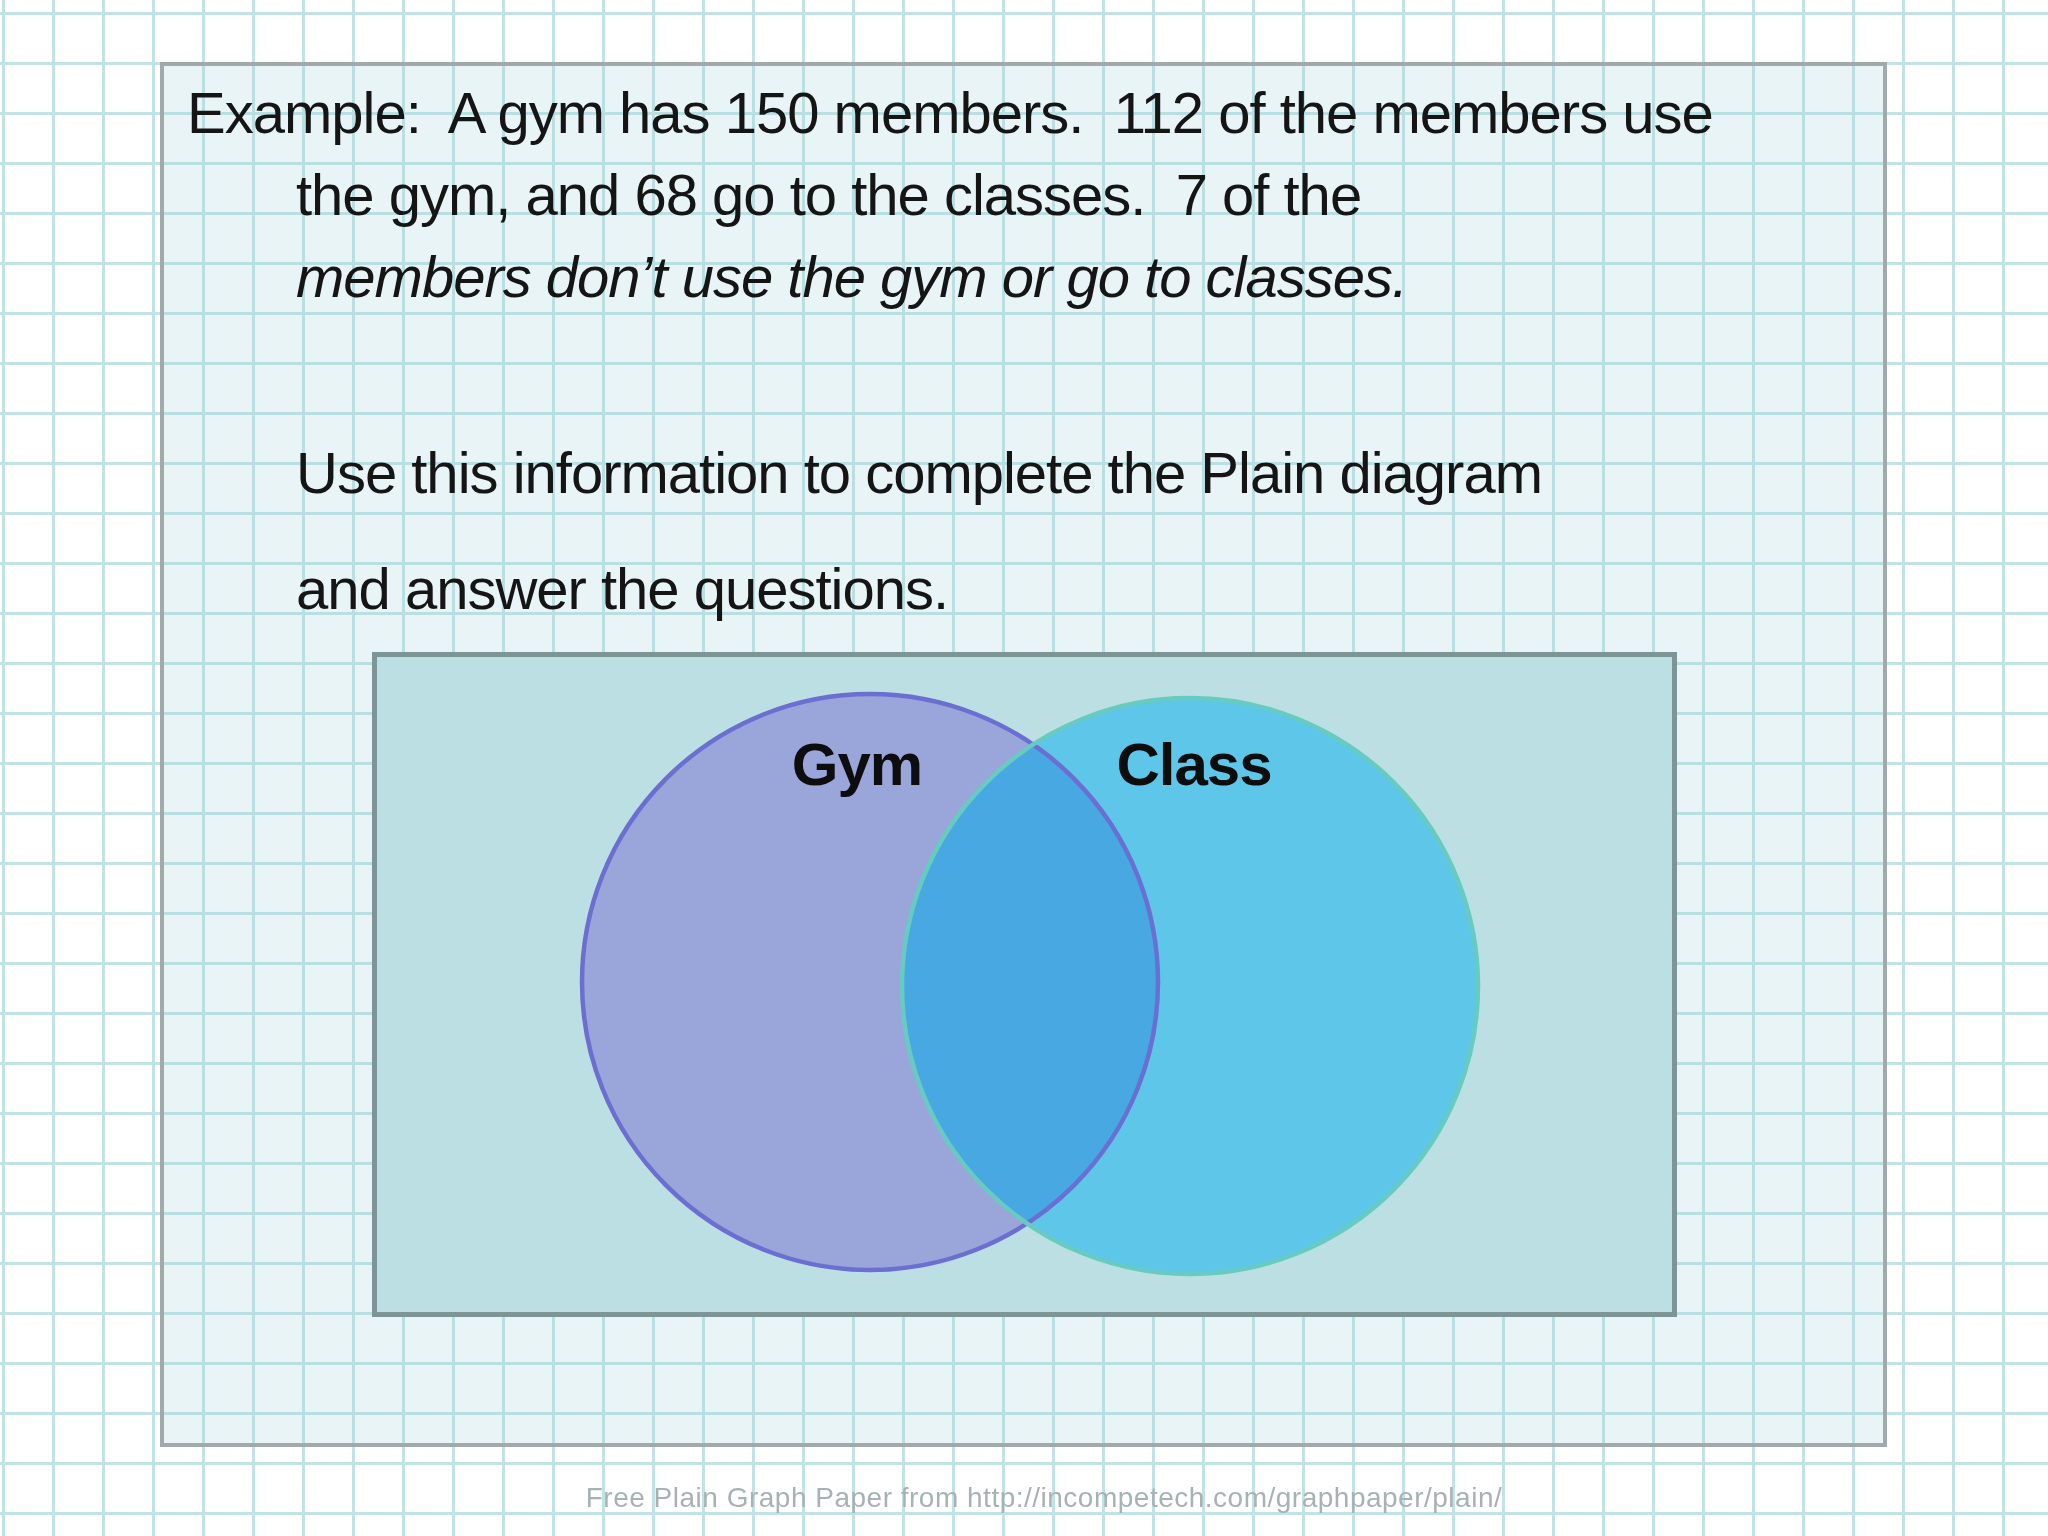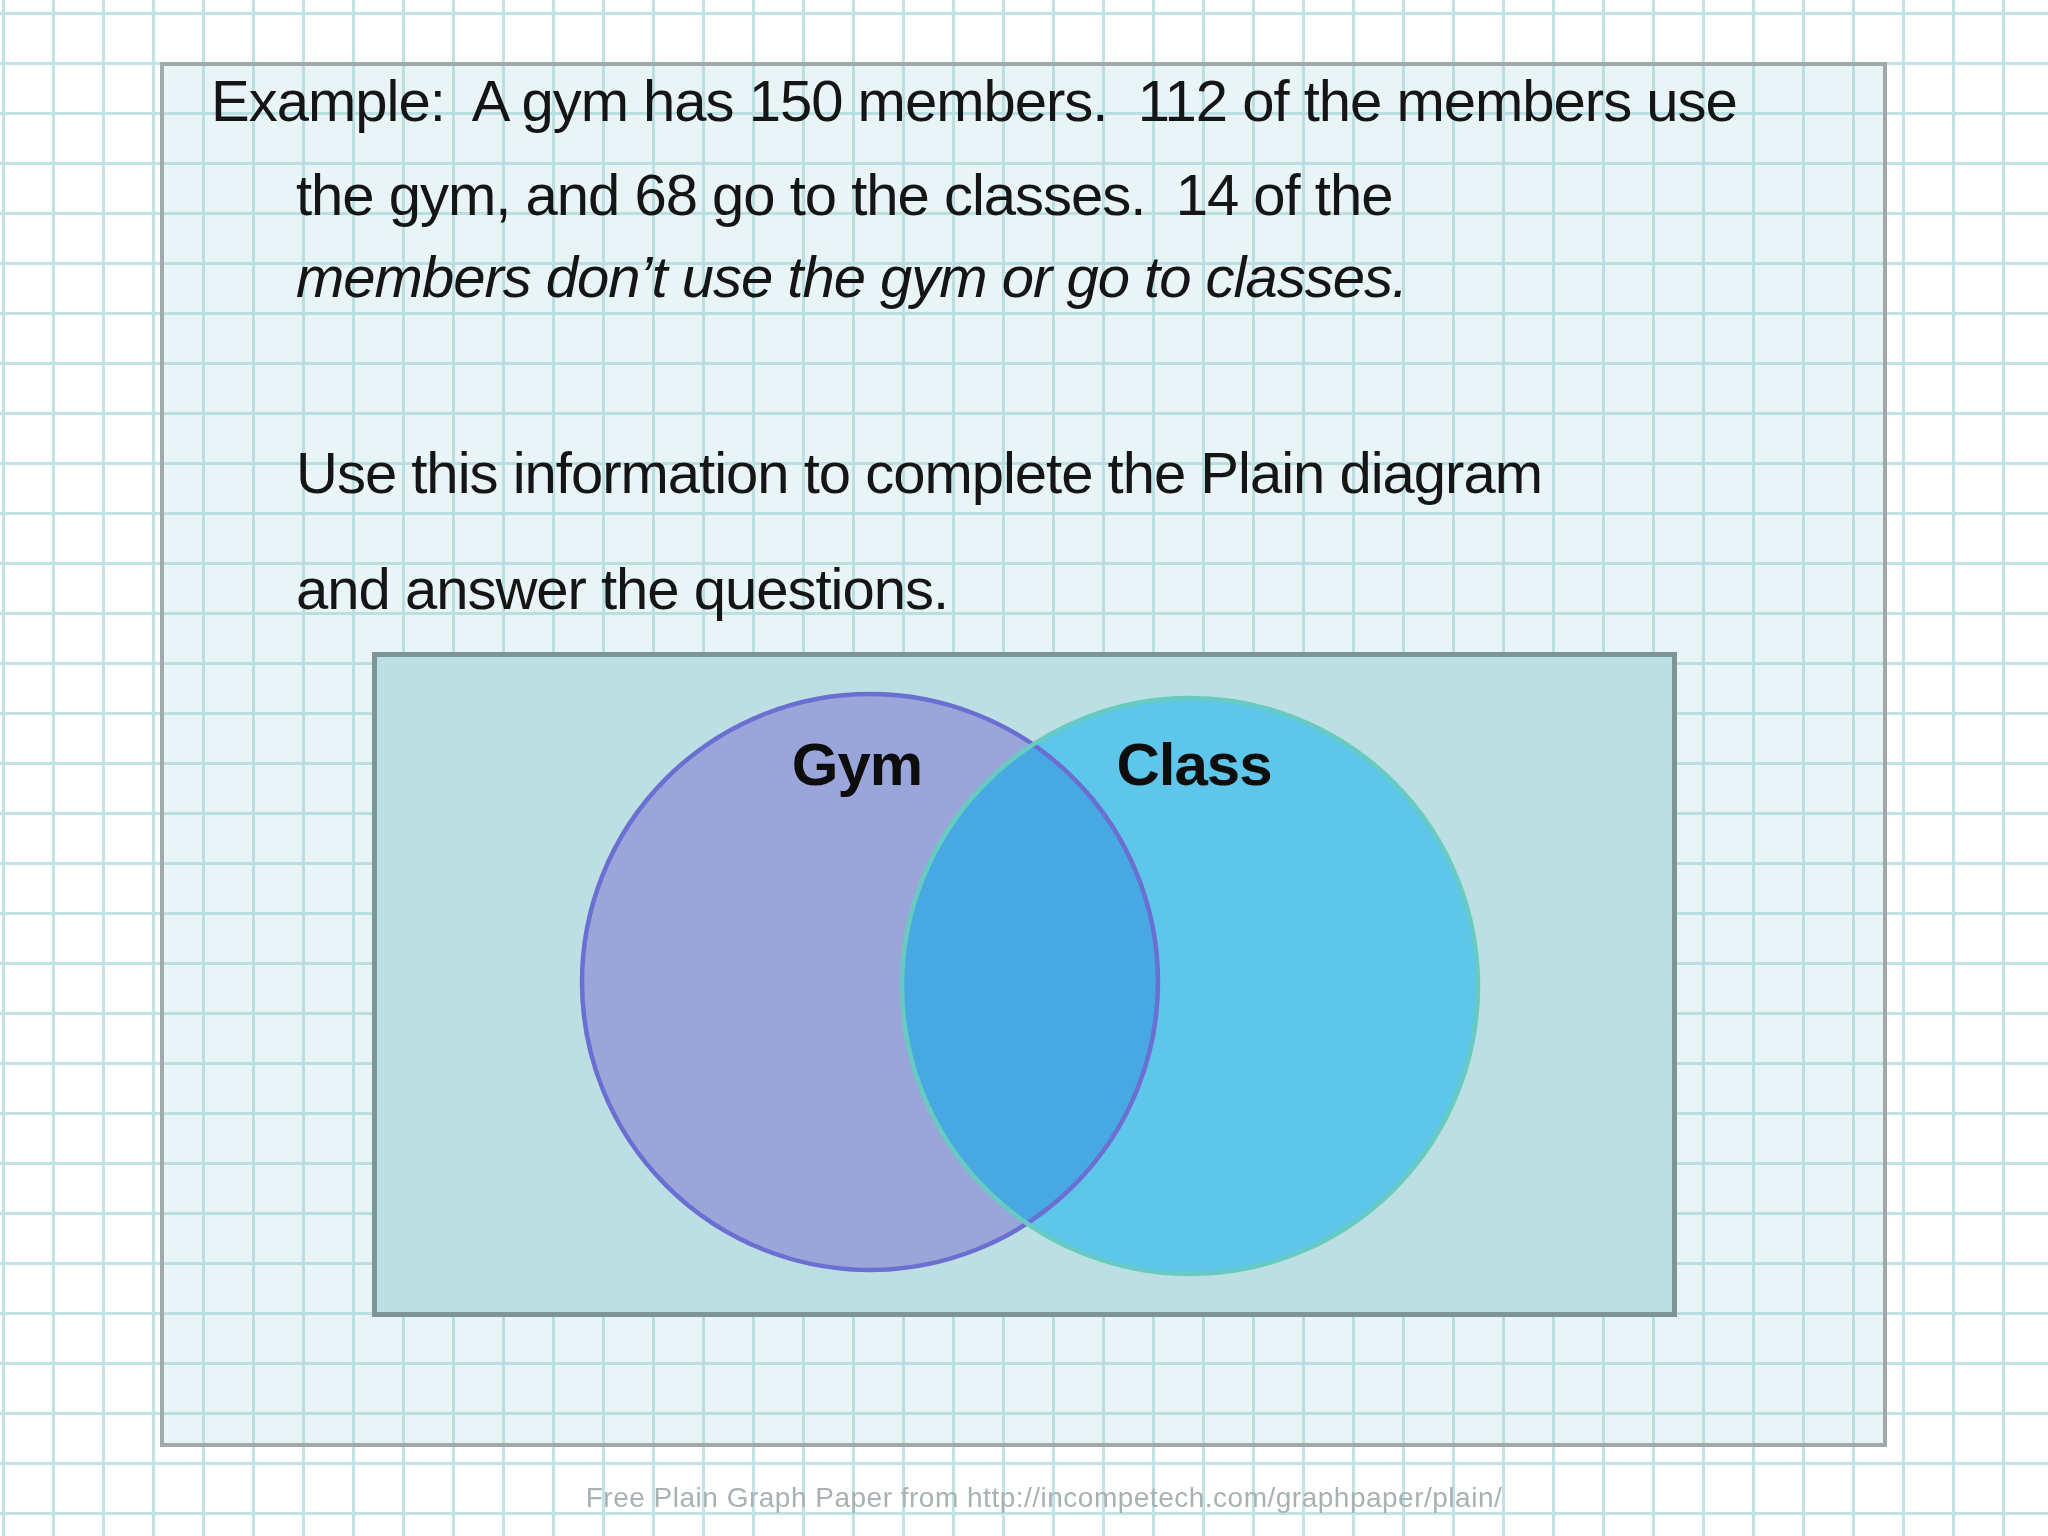--- a/index.html
+++ b/index.html
@@ -40,21 +40,21 @@
 
   
   .txt {
     position: absolute;
     white-space: pre;
     color: #151515;
     font-size: 58px;
     letter-spacing: -1px;
     line-height: 1;
   }
-  .ex-l1 { left: 187px; top: 72px; margin-left: 24px;  }
+  .ex-l1 { left: 187px; top: 84px;  }
   .ex-l2 { left: 296px; top: 166px; }
   .ex-l3 { left: 296px; top: 248px; font-style: italic; }
   .in-l1 { left: 296px; top: 444px; }
   .in-l2 { left: 296px; top: 528px; margin-top: 32px; }
 
   
   .venn-box {
     position: absolute;
     left: 372px;
     top: 652px;
@@ -94,21 +94,21 @@
   }
 </style>
 </head>
 <body>
 
 <div class="slide">
   
 </div>
 
 <div class="txt ex-l1">Example:  A gym has 150 members.  112 of the members use</div>
-<div class="txt ex-l2">the gym, and 68 go to the classes.  14 of the</div>
+<div class="txt ex-l2">the gym, and 68 go to the classes.  7 of the</div>
 <div class="txt ex-l3">members don’t use the gym or go to classes.</div>
 
 <div class="txt in-l1">Use this information to complete the Plain diagram</div>
 <div class="txt in-l2">and answer the questions.</div>
 
 <div class="venn-box"></div>
 
 <svg class="venn-svg" viewBox="0 0 1305 665" xmlns="http://www.w3.org/2000/svg">
 
   <circle cx="498" cy="330" r="288" fill="#9aa5da"></circle>

